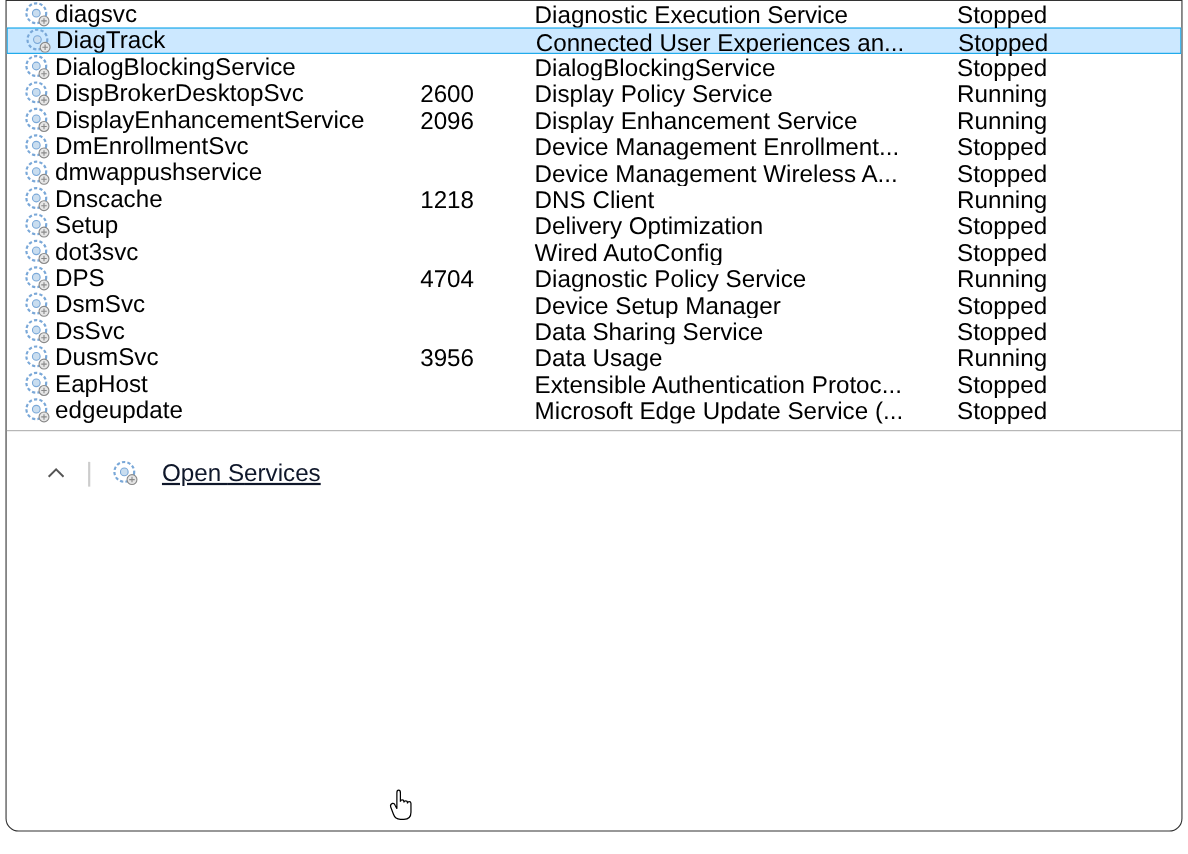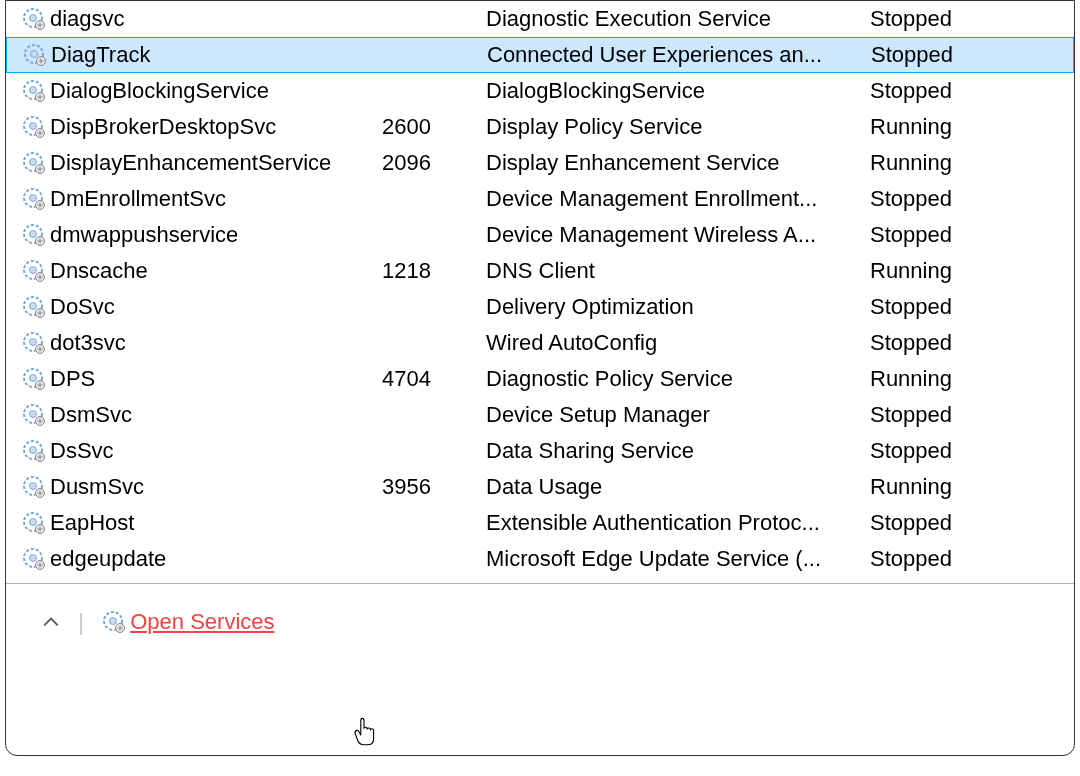--- a/index.html
+++ b/index.html
@@ -20,22 +20,21 @@
       margin: 0 5px 10px 5px;
       height: 756px;
       overflow: hidden;
     }
     .table {
       width: 100%;
       border-collapse: collapse;
     }
     .row {
       display: flex;
-      align-items: center;
-      height: 36px;
+      height: 24px;
       white-space: nowrap;
     }
     .row.selected {
       background: #cce8ff;
       border: 1px solid #0ea5e9;
     }
     .col-name {
       width: 370px;
       display: flex;
       align-items: center;
@@ -80,26 +79,26 @@
     }
     .fewer-details {
       color: #000;
       cursor: pointer;
     }
     .vline {
       color: #ccc;
       font-size: 24px;
     }
     .open-services-link {
-      color: #ef4444;
+      color: #0f172a;
       text-decoration: underline;
       cursor: pointer;
       display: flex;
       align-items: center;
-      gap: 0;
+      gap: 17px;
       position: relative;
     }
     .cursor-hand {
       position: absolute;
       left: 350px;
       top: 716px;
       width: 28px;
       height: 32px;
       pointer-events: none;
     }
@@ -223,21 +222,21 @@
     <div class="col-status">Running</div>
   </div>
       <div class="row">
     <div class="col-name">
       <svg class="service-icon" viewBox="0 0 24 24">
   <circle cx="11" cy="11" r="9" fill="none" stroke="#7aa8d8" stroke-width="2" stroke-dasharray="3,2"></circle>
   <circle cx="11" cy="11" r="3.5" fill="#c9ddef" stroke="#7aa8d8" stroke-width="1"></circle>
   <circle cx="18" cy="18" r="4.5" fill="#e6e6e6" stroke="#888" stroke-width="1"></circle>
   <path d="M18 15.5 v5 M15.5 18 h5" stroke="#888" stroke-width="1"></path>
 </svg>
-      <span>DoSvc</span>
+      <span>Setup</span>
     </div>
     <div class="col-pid"></div>
     <div class="col-desc">Delivery Optimization</div>
     <div class="col-status">Stopped</div>
   </div>
       <div class="row">
     <div class="col-name">
       <svg class="service-icon" viewBox="0 0 24 24">
   <circle cx="11" cy="11" r="9" fill="none" stroke="#7aa8d8" stroke-width="2" stroke-dasharray="3,2"></circle>
   <circle cx="11" cy="11" r="3.5" fill="#c9ddef" stroke="#7aa8d8" stroke-width="1"></circle>

